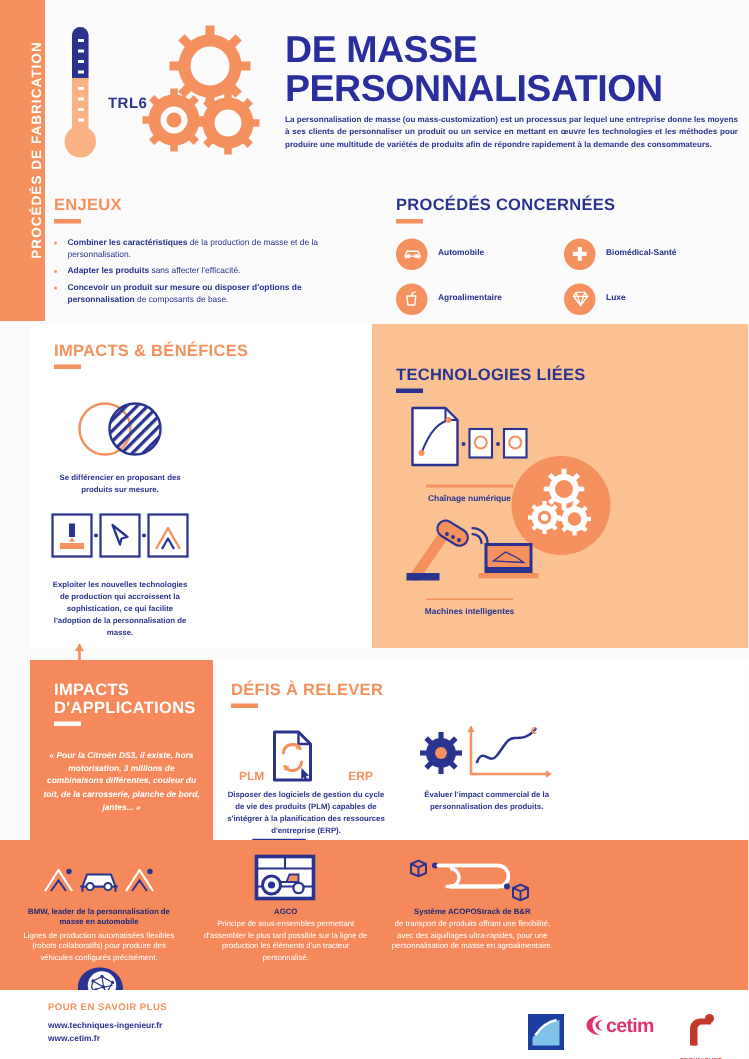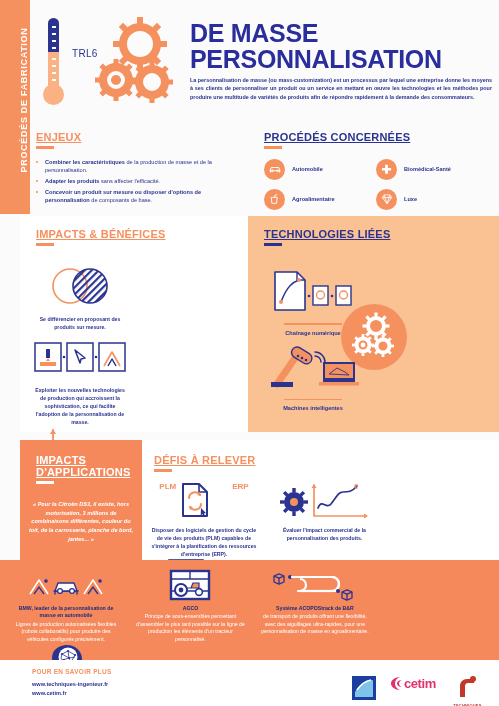--- a/index.html
+++ b/index.html
@@ -34,42 +34,42 @@
     position:absolute;left:8px;top:0;width:11px;height:34px;
     background:#2A3390;border-radius:6px 6px 0 0;
   }
   .trl-bulb{
     position:absolute;left:3px;top:66px;width:21px;height:21px;border-radius:50%;
     background:#FAB184;
   }
   .tick{position:absolute;left:11.5px;width:4px;height:1.6px;background:#ffffff;}
   .tick.d{background:#ffffff;}
   .trl-text{
-    position:absolute;left:72px;top:48px;
-    font-size:10px;font-weight:normal;color:#2A3390;letter-spacing:.3px;
+    position:absolute;left:72px;top:64px;
+    font-size:10px;font-weight:bold;color:#2A3390;letter-spacing:.3px;
   }
 
   
   .header-gears{position:absolute;left:86px;top:14px;width:96px;height:96px;}
 
   
   .title{
     position:absolute;left:190px;top:20px;width:300px;
     font-size:25px;line-height:1.05;font-weight:bold;color:#2A2D9C;
     letter-spacing:-.3px;
   }
   .intro{
     position:absolute;left:190px;top:76px;width:302px;
     font-size:5.4px;line-height:1.55;font-weight:bold;color:#2A3390;
     text-align:justify;
   }
 
   
   .sec-h{
-    font-size:11px;font-weight:bold;color:#F5905F;letter-spacing:.2px;text-decoration:underline;
+    font-size:11px;font-weight:bold;color:#F5905F;letter-spacing:.2px;
   }
   .sec-h.blue{color:#2A3390;}
   .sec-h.white{color:#ffffff;}
   .rule{width:18px;height:2.5px;background:#F5905F;margin-top:3px;}
   .rule.blue{background:#2A3390;}
   .rule.white{background:#ffffff;}
 
   
   .enjeux{position:absolute;left:36px;top:131px;width:200px;}
   .enjeux ul{margin:9px 0 0 0;padding:0;list-style:none;}
@@ -106,21 +106,21 @@
     font-size:5.2px;line-height:1.55;font-weight:bold;color:#2A3390;
     padding:0 6px;margin-top:3px;
   }
   .imp-tx i{font-style:italic;}
 
   
   .techno{
     position:absolute;left:248px;top:216px;width:251px;height:216px;
     background:#FAC193;
   }
-  .techno .hd{position:absolute;left:16px;top:12px;}
+  .techno .hd{position:absolute;left:16px;top:28px;}
   .tech-grid{position:absolute;left:6px;top:44px;width:240px;}
   .tech-cell{display:inline-block;width:118px;vertical-align:top;text-align:center;}
   .tech-art{height:56px;display:flex;align-items:flex-end;justify-content:center;}
   .tech-line{width:58px;height:1.6px;background:#F5905F;margin:7px auto 5px;}
   .tech-lb{font-size:5.6px;font-weight:bold;color:#2A3390;}
   .center-gear{
     position:absolute;left:50%;margin-left:-33px;top:88px;
     width:66px;height:66px;border-radius:50%;background:#F5905F;
     display:flex;align-items:center;justify-content:center;
   }
@@ -138,21 +138,21 @@
   }
 
   
   .defis{
     position:absolute;left:142px;top:440px;width:357px;height:120px;
     background:#ffffff;
   }
   .defis .hd{position:absolute;left:12px;top:14px;}
   .def-grid{position:absolute;left:4px;top:42px;width:350px;}
   .def-cell{display:inline-block;width:116px;vertical-align:top;text-align:center;}
-  .def-art{height:40px;display:flex;align-items:flex-start;justify-content:center;}
+  .def-art{height:40px;display:flex;align-items:flex-end;justify-content:center;}
   .def-tx{
     font-size:5.2px;line-height:1.55;font-weight:bold;color:#2A3390;
     padding:0 4px;margin-top:4px;
   }
 
   
   .band{
     position:absolute;left:0;top:560px;width:499px;height:100px;
     background:#F5895C;
   }

